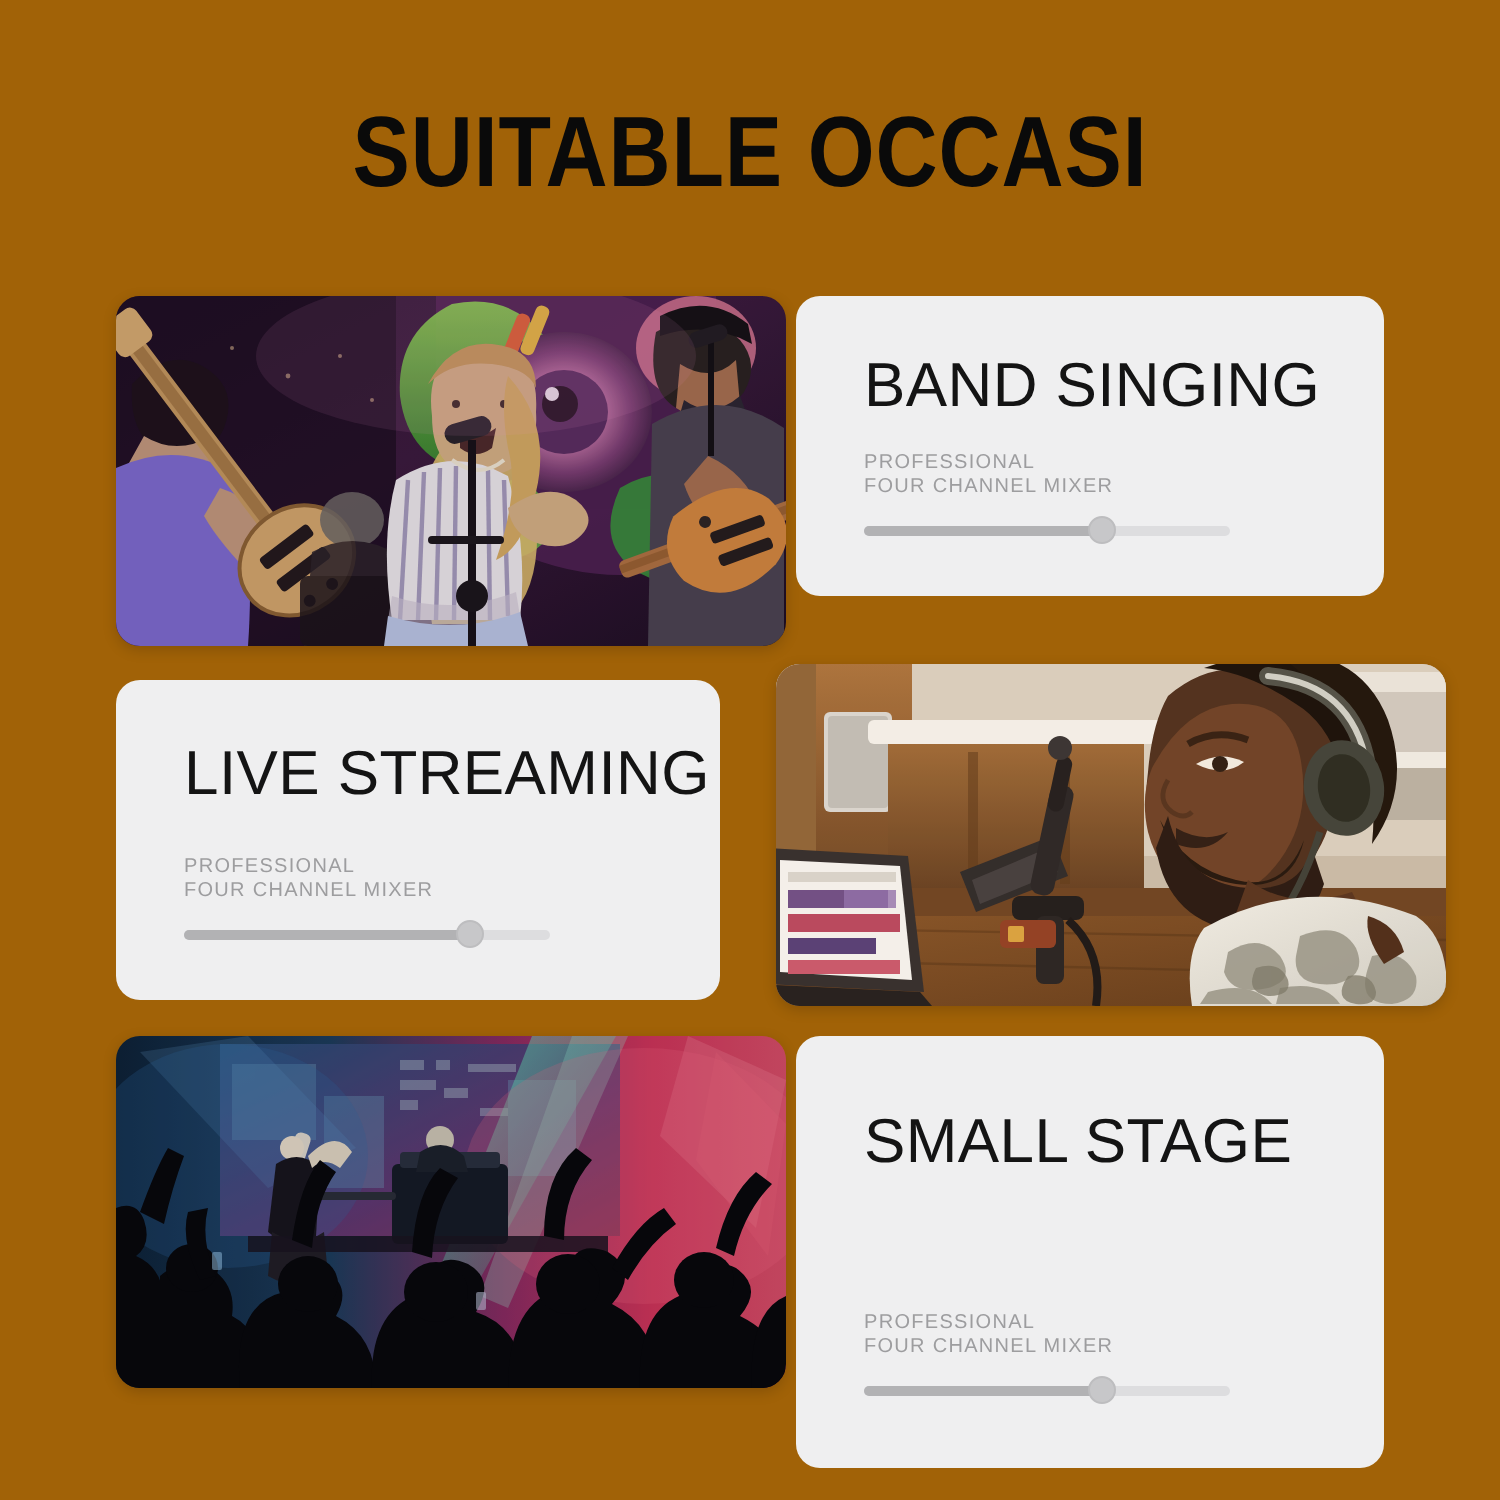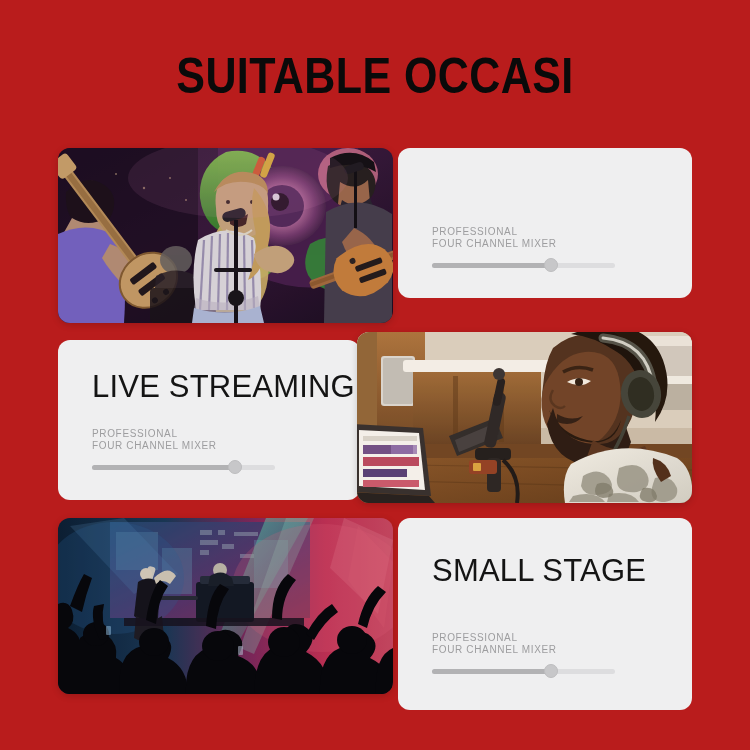--- a/index.html
+++ b/index.html
@@ -11,21 +11,21 @@
     height: 750px;
     background: #fdfdfd;
     font-family: "Liberation Sans", sans-serif;
     overflow: hidden;
   }
 
   .page {
     position: relative;
     width: 750px;
     height: 750px;
-    background: #b91c1c;
+    background: #a16207;
   }
 
   
   .page-title {
     position: absolute;
     top: 48px;
     left: 0;
     width: 750px;
     text-align: center;
     font-family: "Liberation Sans", sans-serif;
@@ -39,41 +39,41 @@
     white-space: nowrap;
   }
 
   
   .row {
     position: absolute;
     left: 58px;
     width: 634px;
   }
   .row-1 { top: 148px; height: 170px; }
-  .row-2 { top: 332px; height: 171px; }
+  .row-2 { top: 332px; height: 171px; padding-left: 31px; }
   .row-3 { top: 518px; height: 176px; }
 
   
   .panel {
     position: absolute;
     top: 0;
     background: #efeff0;
     border-radius: 12px;
   }
   .panel-right {
     right: 0;
     width: 294px;
   }
   .panel-left {
     left: 0;
     width: 302px;
   }
   .row-1 .panel { height: 150px; top: 0; }
   .row-2 .panel { height: 160px; top: 8px; }
-  .row-3 .panel { height: 192px; top: 0; }
+  .row-3 .panel { height: 216px; top: 0; }
 
   
   .photo {
     position: absolute;
     border-radius: 12px;
     overflow: hidden;
     box-shadow: 0 2px 7px rgba(0,0,0,0.17);
   }
   .photo-left  { left: 0; top: 0; }
   .photo-right { right: 0; top: 0; }
@@ -163,20 +163,21 @@
 <body>
 
 <div class="page">
 
   <div class="page-title">SUITABLE OCCASI</div>
 
   <div class="row row-1">
 
     <div class="panel panel-right">
       <div class="panel-body">
+        <div class="card-heading">BAND SINGING</div>
         <div class="sub-block">
           <div class="sub-line">PROFESSIONAL</div>
           <div class="sub-line">FOUR CHANNEL MIXER</div>
           <div class="slider">
             <div class="slider-track"></div>
             <div class="slider-fill" style="width: 65%;"></div>
             <div class="slider-knob" style="left: 65%;"></div>
           </div>
         </div>
       </div>

